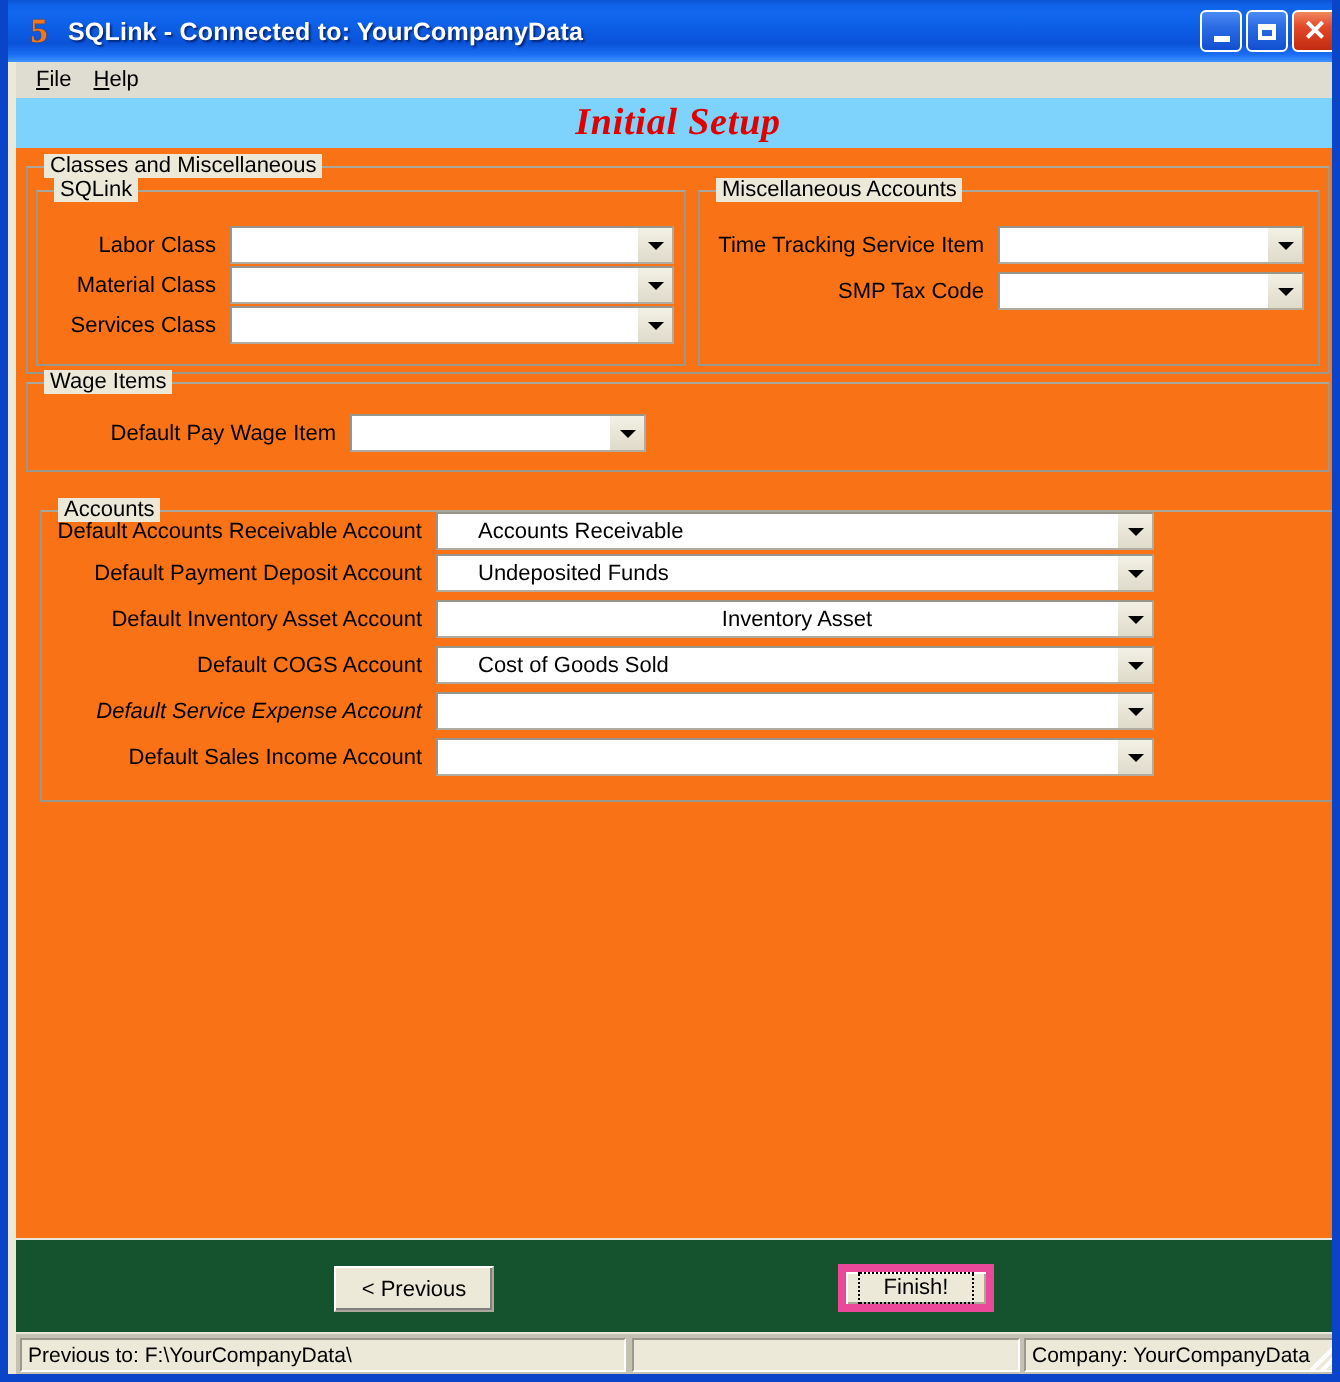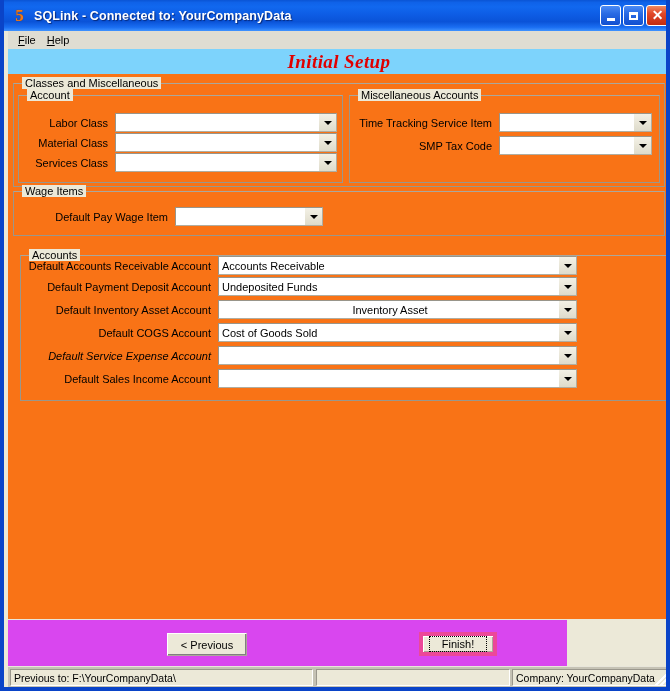--- a/index.html
+++ b/index.html
@@ -179,21 +179,21 @@
     border: 1px solid #b0ada0;
     border-top-color: #98958a;
     border-left-color: #98958a;
     display: flex;
     align-items: center;
   }
   .combo .value {
     flex: 1 1 auto;
     font-size: 11px;
     color: #000000;
-    padding-left: 3px;
+    padding-left: 20px;
     white-space: nowrap;
     overflow: hidden;
   }
   .combo .arrow-box {
     width: 17px;
     height: 17px;
     margin-right: 0px;
     background: linear-gradient(to bottom, #f3f1e6 0%, #e9e6d8 50%, #dedbcb 100%);
     border-left: 1px solid #ffffff;
     display: flex; align-items: center; justify-content: center;
@@ -203,22 +203,22 @@
     width: 0; height: 0;
     border-left: 4px solid transparent;
     border-right: 4px solid transparent;
     border-top: 4px solid #000000;
   }
 
   
   .btnpanel {
     position: absolute;
     left: 4px; top: 619px;
-    width: 559px; height: 47px;
-    background: #d946ef;
+    width: 662px; height: 47px;
+    background: #14532d;
     border-top: 1px solid #e8e6da;
   }
   .btn {
     position: absolute;
     box-sizing: border-box;
     background: #ece9d8;
     border: 1px solid #000000;
     border-right-color: #404040;
     border-bottom-color: #404040;
     box-shadow: inset 1px 1px 0 #ffffff, inset -1px -1px 0 #aca899;
@@ -307,21 +307,21 @@
     <div class="header-title">Initial Setup</div>
   </div>
 
   <div class="client">
 
     <div class="group" style="left:5px; top:9px; width:652px; height:104px;">
       <span class="g-label">Classes and Miscellaneous</span>
     </div>
 
     <div class="group" style="left:10px; top:21px; width:325px; height:88px;">
-      <span class="g-label">Account</span>
+      <span class="g-label">SQLink</span>
     </div>
 
     <div class="row" style="left:14px; top:39px;">
       <span class="fld-label" style="width:86px;">Labor Class</span>
       <span class="combo" style="width:222px;">
         <span class="value"></span>
         <span class="arrow-box">
             <span class="arrow-dn"></span>
           </span>
       </span>

